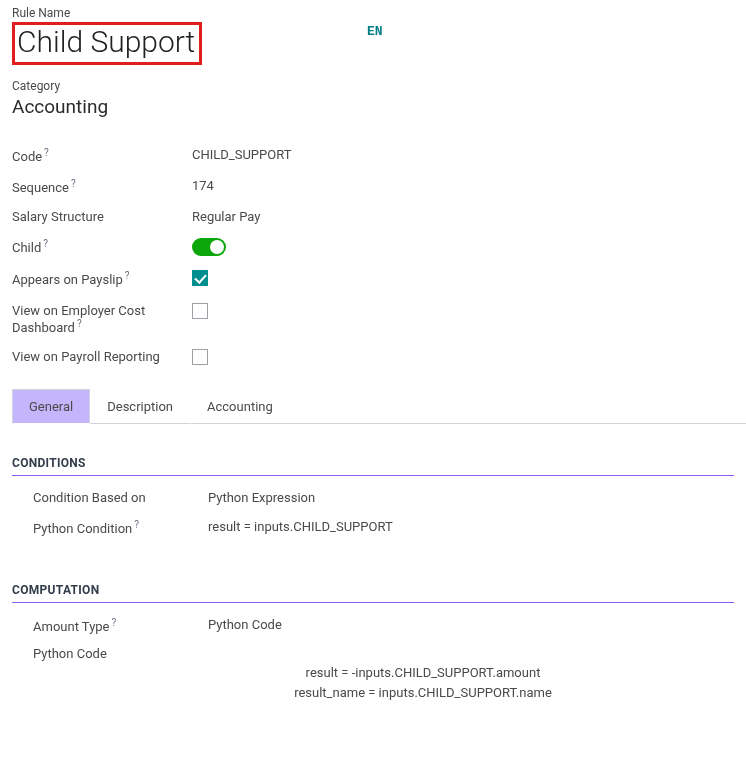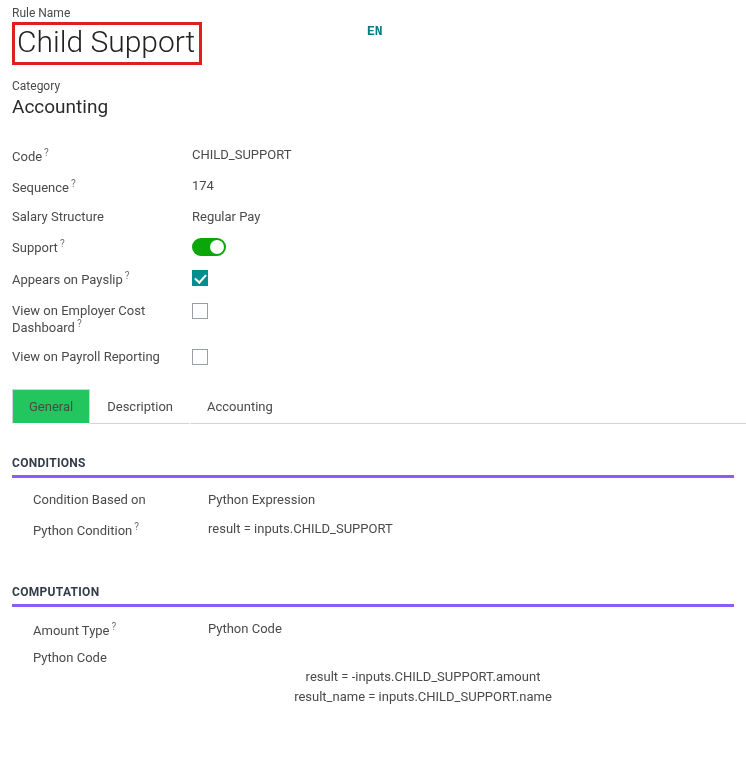--- a/index.html
+++ b/index.html
@@ -91,37 +91,37 @@
   .tab {
     padding: 9px 16px;
     font-size: 13px;
     color: #4a4a4a;
     border: 1px solid transparent;
     cursor: pointer;
   }
   .tab.active {
     border-color: #d0d4da;
     border-bottom-color: #fff;
-    background: #22c55e;
+    background: #c4b5fd;
   }
   .tab:not(.active) {
     border-bottom: 1px solid #d0d4da;
   }
   .tab-row-fill {
     flex: 1;
     border-bottom: 1px solid #d0d4da;
   }
   .section-heading {
     font-size: 12px;
     font-weight: 700;
     color: #333c4a;
     letter-spacing: 0.3px;
     margin-top: 32px;
     padding-bottom: 5px;
-    border-bottom: 3px solid #8b5cf6;
+    border-bottom: 1px solid #8b5cf6;
   }
   .sub-row {
     display: flex;
     margin-top: 14px;
     font-size: 13px;
   }
   .sub-row .lbl { width: 175px; color: #4a4a4a; margin-left: 21px; }
   .sub-row .val { color: #4a4a4a; }
   .code-block {
     margin-top: 2px;
@@ -167,21 +167,21 @@
       <span>Sequence</span><span class="sup-q">?</span>
     </td>
     <td class="val">174</td>
   </tr>
   <tr class="form-row">
     <td class="lbl">Salary Structure</td>
     <td class="val">Regular Pay</td>
   </tr>
   <tr class="form-row">
     <td class="lbl">
-      <span>Support</span><span class="sup-q">?</span>
+      <span>Child</span><span class="sup-q">?</span>
     </td>
     <td class="val">
       <div class="toggle">
             <div class="knob"></div>
           </div>
     </td>
   </tr>
   <tr class="form-row">
     <td class="lbl">
       <span>Appears on Payslip</span><span class="sup-q">?</span>

